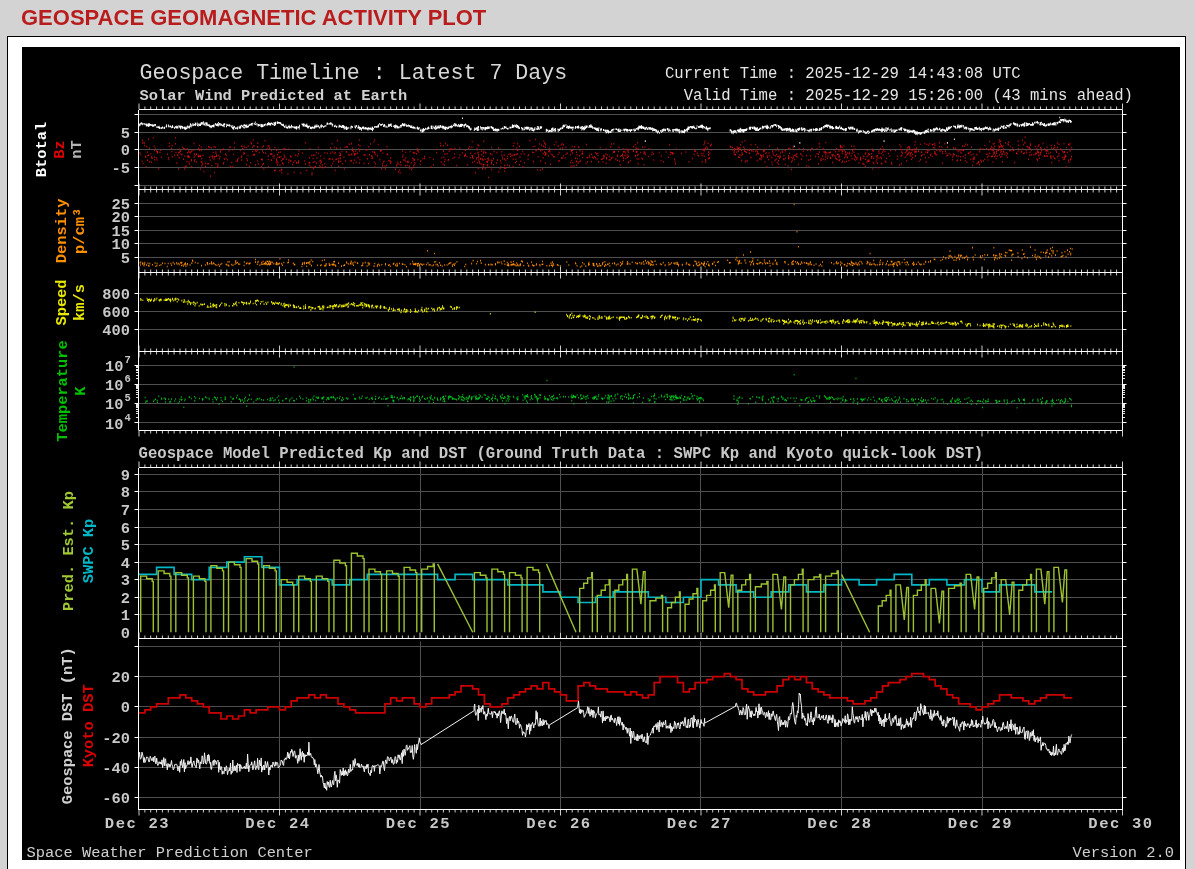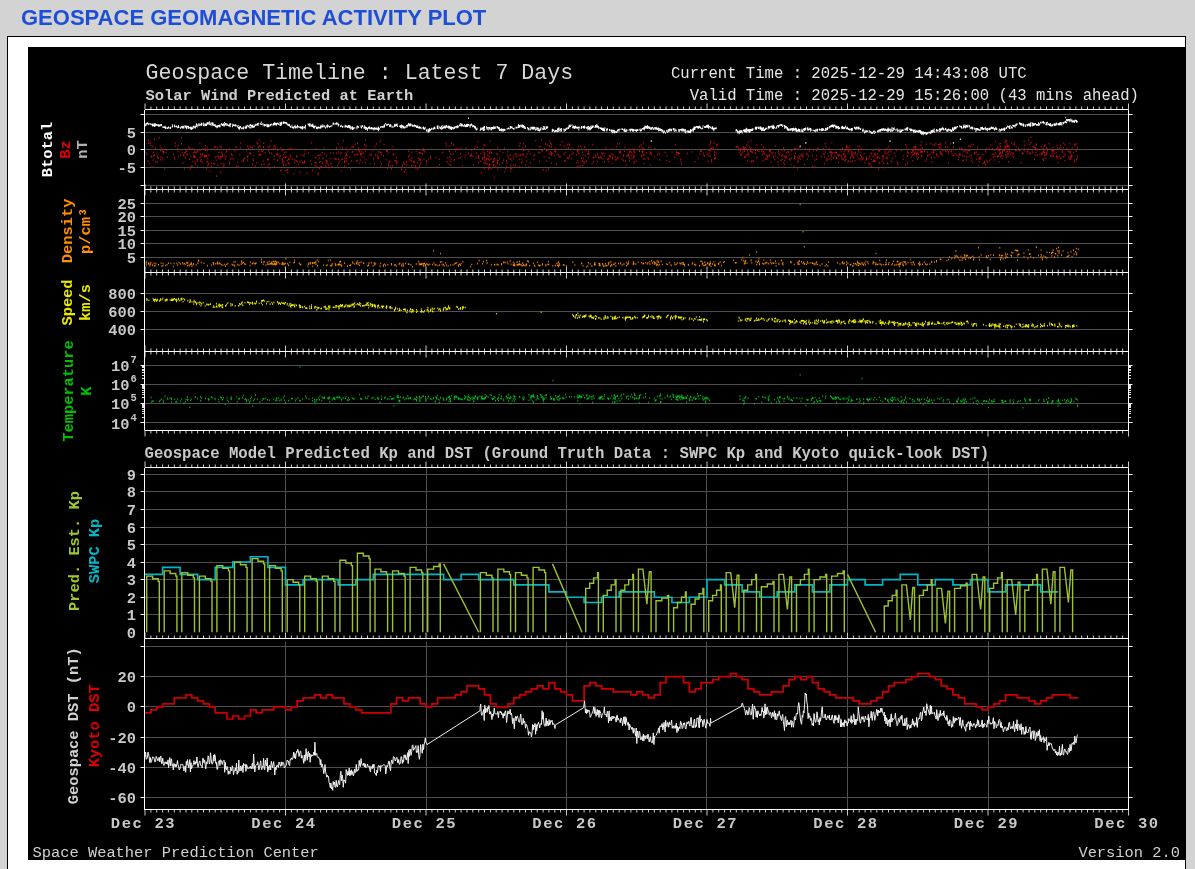--- a/index.html
+++ b/index.html
@@ -1,16 +1,16 @@
 <!DOCTYPE html>
 <html><head><meta charset="utf-8"><style>
 html,body{margin:0;padding:0;background:#d3d3d3;width:1195px;height:869px;overflow:hidden}
-#hdr{position:absolute;left:21px;top:5px;font-family:"Liberation Sans",sans-serif;font-weight:bold;font-size:22px;color:#1d4ed8;letter-spacing:0}
+#hdr{position:absolute;left:21px;top:5px;font-family:"Liberation Sans",sans-serif;font-weight:bold;font-size:22px;color:#b91c1c;letter-spacing:0}
 #box{position:absolute;left:7px;top:36px;width:1177px;height:840px;background:#fff;border:1px solid #000}
-#plot{position:absolute;left:20px;top:10px;width:1158px;height:813px;background:#000}
+#plot{position:absolute;left:14px;top:10px;width:1158px;height:813px;background:#000}
 svg text{font-family:"Liberation Mono",monospace}
 </style></head>
 <body>
 <div id="hdr">GEOSPACE GEOMAGNETIC ACTIVITY PLOT</div>
 <div id="box">
     <div id="plot">
 <svg width="1158" height="813" viewBox="0 0 1158 813">
 <path d="M117.0 67.5H1100.5 M117.0 85.5H1100.5 M117.0 102.5H1100.5 M117.0 120.5H1100.5 M117.0 138.5H1100.5 M117.0 156.5H1100.5 M117.0 169.5H1100.5 M117.0 183.5H1100.5 M117.0 196.5H1100.5 M117.0 210.5H1100.5 M117.0 246.5H1100.5 M117.0 264.5H1100.5 M117.0 282.5H1100.5 M117.0 318.5H1100.5 M117.0 337.5H1100.5 M117.0 356.5H1100.5 M117.0 375.5H1100.5 M117.0 567.5H1100.5 M117.0 550.5H1100.5 M117.0 532.5H1100.5 M117.0 515.5H1100.5 M117.0 497.5H1100.5 M117.0 480.5H1100.5 M117.0 462.5H1100.5 M117.0 444.5H1100.5 M117.0 427.5H1100.5 M117.0 599.5H1100.5 M117.0 629.5H1100.5 M117.0 659.5H1100.5 M117.0 690.5H1100.5 M117.0 720.5H1100.5 M117.0 750.5H1100.5 M257.5 421.0V585.0 M257.5 594.5V763.0 M398.5 421.0V585.0 M398.5 594.5V763.0 M538.5 421.0V585.0 M538.5 594.5V763.0 M678.5 421.0V585.0 M678.5 594.5V763.0 M819.5 421.0V585.0 M819.5 594.5V763.0 M960.5 421.0V585.0 M960.5 594.5V763.0" stroke="#4f4f4f" stroke-width="1" fill="none"></path>
 <path d="M117.0 62.5H1100.5 M117.0 142.5H1100.5 M117.0 225.5H1100.5 M117.0 304.5H1100.5 M117.0 383.5H1100.5 M117.0 420.5H1100.5 M117.0 591.5H1100.5 M117.0 762.5H1100.5 M116.5 63.0V383.5 M1100.5 63.0V383.5 M116.5 421.0V763.0 M1100.5 421.0V763.0" stroke="#ffffff" stroke-width="1" fill="none"></path>
 <path d="M117.0 62.5v-6.0 M122.9 62.5v-3.0 M128.7 62.5v-3.0 M134.6 62.5v-3.0 M140.4 62.5v-3.0 M146.3 62.5v-3.0 M152.1 62.5v-3.0 M158.0 62.5v-3.0 M163.8 62.5v-3.0 M169.7 62.5v-3.0 M175.5 62.5v-3.0 M181.4 62.5v-3.0 M187.2 62.5v-3.0 M193.1 62.5v-3.0 M199.0 62.5v-3.0 M204.8 62.5v-3.0 M210.7 62.5v-3.0 M216.5 62.5v-3.0 M222.4 62.5v-3.0 M228.2 62.5v-3.0 M234.1 62.5v-3.0 M239.9 62.5v-3.0 M245.8 62.5v-3.0 M251.6 62.5v-3.0 M257.5 62.5v-6.0 M263.4 62.5v-3.0 M269.2 62.5v-3.0 M275.1 62.5v-3.0 M280.9 62.5v-3.0 M286.8 62.5v-3.0 M292.6 62.5v-3.0 M298.5 62.5v-3.0 M304.3 62.5v-3.0 M310.2 62.5v-3.0 M316.0 62.5v-3.0 M321.9 62.5v-3.0 M327.8 62.5v-3.0 M333.6 62.5v-3.0 M339.5 62.5v-3.0 M345.3 62.5v-3.0 M351.2 62.5v-3.0 M357.0 62.5v-3.0 M362.9 62.5v-3.0 M368.7 62.5v-3.0 M374.6 62.5v-3.0 M380.4 62.5v-3.0 M386.3 62.5v-3.0 M392.1 62.5v-3.0 M398.0 62.5v-6.0 M403.9 62.5v-3.0 M409.7 62.5v-3.0 M415.6 62.5v-3.0 M421.4 62.5v-3.0 M427.3 62.5v-3.0 M433.1 62.5v-3.0 M439.0 62.5v-3.0 M444.8 62.5v-3.0 M450.7 62.5v-3.0 M456.5 62.5v-3.0 M462.4 62.5v-3.0 M468.2 62.5v-3.0 M474.1 62.5v-3.0 M480.0 62.5v-3.0 M485.8 62.5v-3.0 M491.7 62.5v-3.0 M497.5 62.5v-3.0 M503.4 62.5v-3.0 M509.2 62.5v-3.0 M515.1 62.5v-3.0 M520.9 62.5v-3.0 M526.8 62.5v-3.0 M532.6 62.5v-3.0 M538.5 62.5v-6.0 M544.4 62.5v-3.0 M550.2 62.5v-3.0 M556.1 62.5v-3.0 M561.9 62.5v-3.0 M567.8 62.5v-3.0 M573.6 62.5v-3.0 M579.5 62.5v-3.0 M585.3 62.5v-3.0 M591.2 62.5v-3.0 M597.0 62.5v-3.0 M602.9 62.5v-3.0 M608.8 62.5v-3.0 M614.6 62.5v-3.0 M620.5 62.5v-3.0 M626.3 62.5v-3.0 M632.2 62.5v-3.0 M638.0 62.5v-3.0 M643.9 62.5v-3.0 M649.7 62.5v-3.0 M655.6 62.5v-3.0 M661.4 62.5v-3.0 M667.3 62.5v-3.0 M673.1 62.5v-3.0 M679.0 62.5v-6.0 M684.9 62.5v-3.0 M690.7 62.5v-3.0 M696.6 62.5v-3.0 M702.4 62.5v-3.0 M708.3 62.5v-3.0 M714.1 62.5v-3.0 M720.0 62.5v-3.0 M725.8 62.5v-3.0 M731.7 62.5v-3.0 M737.5 62.5v-3.0 M743.4 62.5v-3.0 M749.2 62.5v-3.0 M755.1 62.5v-3.0 M761.0 62.5v-3.0 M766.8 62.5v-3.0 M772.7 62.5v-3.0 M778.5 62.5v-3.0 M784.4 62.5v-3.0 M790.2 62.5v-3.0 M796.1 62.5v-3.0 M801.9 62.5v-3.0 M807.8 62.5v-3.0 M813.6 62.5v-3.0 M819.5 62.5v-6.0 M825.4 62.5v-3.0 M831.2 62.5v-3.0 M837.1 62.5v-3.0 M842.9 62.5v-3.0 M848.8 62.5v-3.0 M854.6 62.5v-3.0 M860.5 62.5v-3.0 M866.3 62.5v-3.0 M872.2 62.5v-3.0 M878.0 62.5v-3.0 M883.9 62.5v-3.0 M889.8 62.5v-3.0 M895.6 62.5v-3.0 M901.5 62.5v-3.0 M907.3 62.5v-3.0 M913.2 62.5v-3.0 M919.0 62.5v-3.0 M924.9 62.5v-3.0 M930.7 62.5v-3.0 M936.6 62.5v-3.0 M942.4 62.5v-3.0 M948.3 62.5v-3.0 M954.1 62.5v-3.0 M960.0 62.5v-6.0 M965.9 62.5v-3.0 M971.7 62.5v-3.0 M977.6 62.5v-3.0 M983.4 62.5v-3.0 M989.3 62.5v-3.0 M995.1 62.5v-3.0 M1001.0 62.5v-3.0 M1006.8 62.5v-3.0 M1012.7 62.5v-3.0 M1018.5 62.5v-3.0 M1024.4 62.5v-3.0 M1030.2 62.5v-3.0 M1036.1 62.5v-3.0 M1042.0 62.5v-3.0 M1047.8 62.5v-3.0 M1053.7 62.5v-3.0 M1059.5 62.5v-3.0 M1065.4 62.5v-3.0 M1071.2 62.5v-3.0 M1077.1 62.5v-3.0 M1082.9 62.5v-3.0 M1088.8 62.5v-3.0 M1094.6 62.5v-3.0 M1100.5 62.5v-6.0 M117.0 142.5v-6.0 M117.0 142.5v6.0 M122.9 142.5v-3.0 M122.9 142.5v3.0 M128.7 142.5v-3.0 M128.7 142.5v3.0 M134.6 142.5v-3.0 M134.6 142.5v3.0 M140.4 142.5v-3.0 M140.4 142.5v3.0 M146.3 142.5v-3.0 M146.3 142.5v3.0 M152.1 142.5v-3.0 M152.1 142.5v3.0 M158.0 142.5v-3.0 M158.0 142.5v3.0 M163.8 142.5v-3.0 M163.8 142.5v3.0 M169.7 142.5v-3.0 M169.7 142.5v3.0 M175.5 142.5v-3.0 M175.5 142.5v3.0 M181.4 142.5v-3.0 M181.4 142.5v3.0 M187.2 142.5v-3.0 M187.2 142.5v3.0 M193.1 142.5v-3.0 M193.1 142.5v3.0 M199.0 142.5v-3.0 M199.0 142.5v3.0 M204.8 142.5v-3.0 M204.8 142.5v3.0 M210.7 142.5v-3.0 M210.7 142.5v3.0 M216.5 142.5v-3.0 M216.5 142.5v3.0 M222.4 142.5v-3.0 M222.4 142.5v3.0 M228.2 142.5v-3.0 M228.2 142.5v3.0 M234.1 142.5v-3.0 M234.1 142.5v3.0 M239.9 142.5v-3.0 M239.9 142.5v3.0 M245.8 142.5v-3.0 M245.8 142.5v3.0 M251.6 142.5v-3.0 M251.6 142.5v3.0 M257.5 142.5v-6.0 M257.5 142.5v6.0 M263.4 142.5v-3.0 M263.4 142.5v3.0 M269.2 142.5v-3.0 M269.2 142.5v3.0 M275.1 142.5v-3.0 M275.1 142.5v3.0 M280.9 142.5v-3.0 M280.9 142.5v3.0 M286.8 142.5v-3.0 M286.8 142.5v3.0 M292.6 142.5v-3.0 M292.6 142.5v3.0 M298.5 142.5v-3.0 M298.5 142.5v3.0 M304.3 142.5v-3.0 M304.3 142.5v3.0 M310.2 142.5v-3.0 M310.2 142.5v3.0 M316.0 142.5v-3.0 M316.0 142.5v3.0 M321.9 142.5v-3.0 M321.9 142.5v3.0 M327.8 142.5v-3.0 M327.8 142.5v3.0 M333.6 142.5v-3.0 M333.6 142.5v3.0 M339.5 142.5v-3.0 M339.5 142.5v3.0 M345.3 142.5v-3.0 M345.3 142.5v3.0 M351.2 142.5v-3.0 M351.2 142.5v3.0 M357.0 142.5v-3.0 M357.0 142.5v3.0 M362.9 142.5v-3.0 M362.9 142.5v3.0 M368.7 142.5v-3.0 M368.7 142.5v3.0 M374.6 142.5v-3.0 M374.6 142.5v3.0 M380.4 142.5v-3.0 M380.4 142.5v3.0 M386.3 142.5v-3.0 M386.3 142.5v3.0 M392.1 142.5v-3.0 M392.1 142.5v3.0 M398.0 142.5v-6.0 M398.0 142.5v6.0 M403.9 142.5v-3.0 M403.9 142.5v3.0 M409.7 142.5v-3.0 M409.7 142.5v3.0 M415.6 142.5v-3.0 M415.6 142.5v3.0 M421.4 142.5v-3.0 M421.4 142.5v3.0 M427.3 142.5v-3.0 M427.3 142.5v3.0 M433.1 142.5v-3.0 M433.1 142.5v3.0 M439.0 142.5v-3.0 M439.0 142.5v3.0 M444.8 142.5v-3.0 M444.8 142.5v3.0 M450.7 142.5v-3.0 M450.7 142.5v3.0 M456.5 142.5v-3.0 M456.5 142.5v3.0 M462.4 142.5v-3.0 M462.4 142.5v3.0 M468.2 142.5v-3.0 M468.2 142.5v3.0 M474.1 142.5v-3.0 M474.1 142.5v3.0 M480.0 142.5v-3.0 M480.0 142.5v3.0 M485.8 142.5v-3.0 M485.8 142.5v3.0 M491.7 142.5v-3.0 M491.7 142.5v3.0 M497.5 142.5v-3.0 M497.5 142.5v3.0 M503.4 142.5v-3.0 M503.4 142.5v3.0 M509.2 142.5v-3.0 M509.2 142.5v3.0 M515.1 142.5v-3.0 M515.1 142.5v3.0 M520.9 142.5v-3.0 M520.9 142.5v3.0 M526.8 142.5v-3.0 M526.8 142.5v3.0 M532.6 142.5v-3.0 M532.6 142.5v3.0 M538.5 142.5v-6.0 M538.5 142.5v6.0 M544.4 142.5v-3.0 M544.4 142.5v3.0 M550.2 142.5v-3.0 M550.2 142.5v3.0 M556.1 142.5v-3.0 M556.1 142.5v3.0 M561.9 142.5v-3.0 M561.9 142.5v3.0 M567.8 142.5v-3.0 M567.8 142.5v3.0 M573.6 142.5v-3.0 M573.6 142.5v3.0 M579.5 142.5v-3.0 M579.5 142.5v3.0 M585.3 142.5v-3.0 M585.3 142.5v3.0 M591.2 142.5v-3.0 M591.2 142.5v3.0 M597.0 142.5v-3.0 M597.0 142.5v3.0 M602.9 142.5v-3.0 M602.9 142.5v3.0 M608.8 142.5v-3.0 M608.8 142.5v3.0 M614.6 142.5v-3.0 M614.6 142.5v3.0 M620.5 142.5v-3.0 M620.5 142.5v3.0 M626.3 142.5v-3.0 M626.3 142.5v3.0 M632.2 142.5v-3.0 M632.2 142.5v3.0 M638.0 142.5v-3.0 M638.0 142.5v3.0 M643.9 142.5v-3.0 M643.9 142.5v3.0 M649.7 142.5v-3.0 M649.7 142.5v3.0 M655.6 142.5v-3.0 M655.6 142.5v3.0 M661.4 142.5v-3.0 M661.4 142.5v3.0 M667.3 142.5v-3.0 M667.3 142.5v3.0 M673.1 142.5v-3.0 M673.1 142.5v3.0 M679.0 142.5v-6.0 M679.0 142.5v6.0 M684.9 142.5v-3.0 M684.9 142.5v3.0 M690.7 142.5v-3.0 M690.7 142.5v3.0 M696.6 142.5v-3.0 M696.6 142.5v3.0 M702.4 142.5v-3.0 M702.4 142.5v3.0 M708.3 142.5v-3.0 M708.3 142.5v3.0 M714.1 142.5v-3.0 M714.1 142.5v3.0 M720.0 142.5v-3.0 M720.0 142.5v3.0 M725.8 142.5v-3.0 M725.8 142.5v3.0 M731.7 142.5v-3.0 M731.7 142.5v3.0 M737.5 142.5v-3.0 M737.5 142.5v3.0 M743.4 142.5v-3.0 M743.4 142.5v3.0 M749.2 142.5v-3.0 M749.2 142.5v3.0 M755.1 142.5v-3.0 M755.1 142.5v3.0 M761.0 142.5v-3.0 M761.0 142.5v3.0 M766.8 142.5v-3.0 M766.8 142.5v3.0 M772.7 142.5v-3.0 M772.7 142.5v3.0 M778.5 142.5v-3.0 M778.5 142.5v3.0 M784.4 142.5v-3.0 M784.4 142.5v3.0 M790.2 142.5v-3.0 M790.2 142.5v3.0 M796.1 142.5v-3.0 M796.1 142.5v3.0 M801.9 142.5v-3.0 M801.9 142.5v3.0 M807.8 142.5v-3.0 M807.8 142.5v3.0 M813.6 142.5v-3.0 M813.6 142.5v3.0 M819.5 142.5v-6.0 M819.5 142.5v6.0 M825.4 142.5v-3.0 M825.4 142.5v3.0 M831.2 142.5v-3.0 M831.2 142.5v3.0 M837.1 142.5v-3.0 M837.1 142.5v3.0 M842.9 142.5v-3.0 M842.9 142.5v3.0 M848.8 142.5v-3.0 M848.8 142.5v3.0 M854.6 142.5v-3.0 M854.6 142.5v3.0 M860.5 142.5v-3.0 M860.5 142.5v3.0 M866.3 142.5v-3.0 M866.3 142.5v3.0 M872.2 142.5v-3.0 M872.2 142.5v3.0 M878.0 142.5v-3.0 M878.0 142.5v3.0 M883.9 142.5v-3.0 M883.9 142.5v3.0 M889.8 142.5v-3.0 M889.8 142.5v3.0 M895.6 142.5v-3.0 M895.6 142.5v3.0 M901.5 142.5v-3.0 M901.5 142.5v3.0 M907.3 142.5v-3.0 M907.3 142.5v3.0 M913.2 142.5v-3.0 M913.2 142.5v3.0 M919.0 142.5v-3.0 M919.0 142.5v3.0 M924.9 142.5v-3.0 M924.9 142.5v3.0 M930.7 142.5v-3.0 M930.7 142.5v3.0 M936.6 142.5v-3.0 M936.6 142.5v3.0 M942.4 142.5v-3.0 M942.4 142.5v3.0 M948.3 142.5v-3.0 M948.3 142.5v3.0 M954.1 142.5v-3.0 M954.1 142.5v3.0 M960.0 142.5v-6.0 M960.0 142.5v6.0 M965.9 142.5v-3.0 M965.9 142.5v3.0 M971.7 142.5v-3.0 M971.7 142.5v3.0 M977.6 142.5v-3.0 M977.6 142.5v3.0 M983.4 142.5v-3.0 M983.4 142.5v3.0 M989.3 142.5v-3.0 M989.3 142.5v3.0 M995.1 142.5v-3.0 M995.1 142.5v3.0 M1001.0 142.5v-3.0 M1001.0 142.5v3.0 M1006.8 142.5v-3.0 M1006.8 142.5v3.0 M1012.7 142.5v-3.0 M1012.7 142.5v3.0 M1018.5 142.5v-3.0 M1018.5 142.5v3.0 M1024.4 142.5v-3.0 M1024.4 142.5v3.0 M1030.2 142.5v-3.0 M1030.2 142.5v3.0 M1036.1 142.5v-3.0 M1036.1 142.5v3.0 M1042.0 142.5v-3.0 M1042.0 142.5v3.0 M1047.8 142.5v-3.0 M1047.8 142.5v3.0 M1053.7 142.5v-3.0 M1053.7 142.5v3.0 M1059.5 142.5v-3.0 M1059.5 142.5v3.0 M1065.4 142.5v-3.0 M1065.4 142.5v3.0 M1071.2 142.5v-3.0 M1071.2 142.5v3.0 M1077.1 142.5v-3.0 M1077.1 142.5v3.0 M1082.9 142.5v-3.0 M1082.9 142.5v3.0 M1088.8 142.5v-3.0 M1088.8 142.5v3.0 M1094.6 142.5v-3.0 M1094.6 142.5v3.0 M1100.5 142.5v-6.0 M1100.5 142.5v6.0 M117.0 225.5v-6.0 M117.0 225.5v6.0 M122.9 225.5v-3.0 M122.9 225.5v3.0 M128.7 225.5v-3.0 M128.7 225.5v3.0 M134.6 225.5v-3.0 M134.6 225.5v3.0 M140.4 225.5v-3.0 M140.4 225.5v3.0 M146.3 225.5v-3.0 M146.3 225.5v3.0 M152.1 225.5v-3.0 M152.1 225.5v3.0 M158.0 225.5v-3.0 M158.0 225.5v3.0 M163.8 225.5v-3.0 M163.8 225.5v3.0 M169.7 225.5v-3.0 M169.7 225.5v3.0 M175.5 225.5v-3.0 M175.5 225.5v3.0 M181.4 225.5v-3.0 M181.4 225.5v3.0 M187.2 225.5v-3.0 M187.2 225.5v3.0 M193.1 225.5v-3.0 M193.1 225.5v3.0 M199.0 225.5v-3.0 M199.0 225.5v3.0 M204.8 225.5v-3.0 M204.8 225.5v3.0 M210.7 225.5v-3.0 M210.7 225.5v3.0 M216.5 225.5v-3.0 M216.5 225.5v3.0 M222.4 225.5v-3.0 M222.4 225.5v3.0 M228.2 225.5v-3.0 M228.2 225.5v3.0 M234.1 225.5v-3.0 M234.1 225.5v3.0 M239.9 225.5v-3.0 M239.9 225.5v3.0 M245.8 225.5v-3.0 M245.8 225.5v3.0 M251.6 225.5v-3.0 M251.6 225.5v3.0 M257.5 225.5v-6.0 M257.5 225.5v6.0 M263.4 225.5v-3.0 M263.4 225.5v3.0 M269.2 225.5v-3.0 M269.2 225.5v3.0 M275.1 225.5v-3.0 M275.1 225.5v3.0 M280.9 225.5v-3.0 M280.9 225.5v3.0 M286.8 225.5v-3.0 M286.8 225.5v3.0 M292.6 225.5v-3.0 M292.6 225.5v3.0 M298.5 225.5v-3.0 M298.5 225.5v3.0 M304.3 225.5v-3.0 M304.3 225.5v3.0 M310.2 225.5v-3.0 M310.2 225.5v3.0 M316.0 225.5v-3.0 M316.0 225.5v3.0 M321.9 225.5v-3.0 M321.9 225.5v3.0 M327.8 225.5v-3.0 M327.8 225.5v3.0 M333.6 225.5v-3.0 M333.6 225.5v3.0 M339.5 225.5v-3.0 M339.5 225.5v3.0 M345.3 225.5v-3.0 M345.3 225.5v3.0 M351.2 225.5v-3.0 M351.2 225.5v3.0 M357.0 225.5v-3.0 M357.0 225.5v3.0 M362.9 225.5v-3.0 M362.9 225.5v3.0 M368.7 225.5v-3.0 M368.7 225.5v3.0 M374.6 225.5v-3.0 M374.6 225.5v3.0 M380.4 225.5v-3.0 M380.4 225.5v3.0 M386.3 225.5v-3.0 M386.3 225.5v3.0 M392.1 225.5v-3.0 M392.1 225.5v3.0 M398.0 225.5v-6.0 M398.0 225.5v6.0 M403.9 225.5v-3.0 M403.9 225.5v3.0 M409.7 225.5v-3.0 M409.7 225.5v3.0 M415.6 225.5v-3.0 M415.6 225.5v3.0 M421.4 225.5v-3.0 M421.4 225.5v3.0 M427.3 225.5v-3.0 M427.3 225.5v3.0 M433.1 225.5v-3.0 M433.1 225.5v3.0 M439.0 225.5v-3.0 M439.0 225.5v3.0 M444.8 225.5v-3.0 M444.8 225.5v3.0 M450.7 225.5v-3.0 M450.7 225.5v3.0 M456.5 225.5v-3.0 M456.5 225.5v3.0 M462.4 225.5v-3.0 M462.4 225.5v3.0 M468.2 225.5v-3.0 M468.2 225.5v3.0 M474.1 225.5v-3.0 M474.1 225.5v3.0 M480.0 225.5v-3.0 M480.0 225.5v3.0 M485.8 225.5v-3.0 M485.8 225.5v3.0 M491.7 225.5v-3.0 M491.7 225.5v3.0 M497.5 225.5v-3.0 M497.5 225.5v3.0 M503.4 225.5v-3.0 M503.4 225.5v3.0 M509.2 225.5v-3.0 M509.2 225.5v3.0 M515.1 225.5v-3.0 M515.1 225.5v3.0 M520.9 225.5v-3.0 M520.9 225.5v3.0 M526.8 225.5v-3.0 M526.8 225.5v3.0 M532.6 225.5v-3.0 M532.6 225.5v3.0 M538.5 225.5v-6.0 M538.5 225.5v6.0 M544.4 225.5v-3.0 M544.4 225.5v3.0 M550.2 225.5v-3.0 M550.2 225.5v3.0 M556.1 225.5v-3.0 M556.1 225.5v3.0 M561.9 225.5v-3.0 M561.9 225.5v3.0 M567.8 225.5v-3.0 M567.8 225.5v3.0 M573.6 225.5v-3.0 M573.6 225.5v3.0 M579.5 225.5v-3.0 M579.5 225.5v3.0 M585.3 225.5v-3.0 M585.3 225.5v3.0 M591.2 225.5v-3.0 M591.2 225.5v3.0 M597.0 225.5v-3.0 M597.0 225.5v3.0 M602.9 225.5v-3.0 M602.9 225.5v3.0 M608.8 225.5v-3.0 M608.8 225.5v3.0 M614.6 225.5v-3.0 M614.6 225.5v3.0 M620.5 225.5v-3.0 M620.5 225.5v3.0 M626.3 225.5v-3.0 M626.3 225.5v3.0 M632.2 225.5v-3.0 M632.2 225.5v3.0 M638.0 225.5v-3.0 M638.0 225.5v3.0 M643.9 225.5v-3.0 M643.9 225.5v3.0 M649.7 225.5v-3.0 M649.7 225.5v3.0 M655.6 225.5v-3.0 M655.6 225.5v3.0 M661.4 225.5v-3.0 M661.4 225.5v3.0 M667.3 225.5v-3.0 M667.3 225.5v3.0 M673.1 225.5v-3.0 M673.1 225.5v3.0 M679.0 225.5v-6.0 M679.0 225.5v6.0 M684.9 225.5v-3.0 M684.9 225.5v3.0 M690.7 225.5v-3.0 M690.7 225.5v3.0 M696.6 225.5v-3.0 M696.6 225.5v3.0 M702.4 225.5v-3.0 M702.4 225.5v3.0 M708.3 225.5v-3.0 M708.3 225.5v3.0 M714.1 225.5v-3.0 M714.1 225.5v3.0 M720.0 225.5v-3.0 M720.0 225.5v3.0 M725.8 225.5v-3.0 M725.8 225.5v3.0 M731.7 225.5v-3.0 M731.7 225.5v3.0 M737.5 225.5v-3.0 M737.5 225.5v3.0 M743.4 225.5v-3.0 M743.4 225.5v3.0 M749.2 225.5v-3.0 M749.2 225.5v3.0 M755.1 225.5v-3.0 M755.1 225.5v3.0 M761.0 225.5v-3.0 M761.0 225.5v3.0 M766.8 225.5v-3.0 M766.8 225.5v3.0 M772.7 225.5v-3.0 M772.7 225.5v3.0 M778.5 225.5v-3.0 M778.5 225.5v3.0 M784.4 225.5v-3.0 M784.4 225.5v3.0 M790.2 225.5v-3.0 M790.2 225.5v3.0 M796.1 225.5v-3.0 M796.1 225.5v3.0 M801.9 225.5v-3.0 M801.9 225.5v3.0 M807.8 225.5v-3.0 M807.8 225.5v3.0 M813.6 225.5v-3.0 M813.6 225.5v3.0 M819.5 225.5v-6.0 M819.5 225.5v6.0 M825.4 225.5v-3.0 M825.4 225.5v3.0 M831.2 225.5v-3.0 M831.2 225.5v3.0 M837.1 225.5v-3.0 M837.1 225.5v3.0 M842.9 225.5v-3.0 M842.9 225.5v3.0 M848.8 225.5v-3.0 M848.8 225.5v3.0 M854.6 225.5v-3.0 M854.6 225.5v3.0 M860.5 225.5v-3.0 M860.5 225.5v3.0 M866.3 225.5v-3.0 M866.3 225.5v3.0 M872.2 225.5v-3.0 M872.2 225.5v3.0 M878.0 225.5v-3.0 M878.0 225.5v3.0 M883.9 225.5v-3.0 M883.9 225.5v3.0 M889.8 225.5v-3.0 M889.8 225.5v3.0 M895.6 225.5v-3.0 M895.6 225.5v3.0 M901.5 225.5v-3.0 M901.5 225.5v3.0 M907.3 225.5v-3.0 M907.3 225.5v3.0 M913.2 225.5v-3.0 M913.2 225.5v3.0 M919.0 225.5v-3.0 M919.0 225.5v3.0 M924.9 225.5v-3.0 M924.9 225.5v3.0 M930.7 225.5v-3.0 M930.7 225.5v3.0 M936.6 225.5v-3.0 M936.6 225.5v3.0 M942.4 225.5v-3.0 M942.4 225.5v3.0 M948.3 225.5v-3.0 M948.3 225.5v3.0 M954.1 225.5v-3.0 M954.1 225.5v3.0 M960.0 225.5v-6.0 M960.0 225.5v6.0 M965.9 225.5v-3.0 M965.9 225.5v3.0 M971.7 225.5v-3.0 M971.7 225.5v3.0 M977.6 225.5v-3.0 M977.6 225.5v3.0 M983.4 225.5v-3.0 M983.4 225.5v3.0 M989.3 225.5v-3.0 M989.3 225.5v3.0 M995.1 225.5v-3.0 M995.1 225.5v3.0 M1001.0 225.5v-3.0 M1001.0 225.5v3.0 M1006.8 225.5v-3.0 M1006.8 225.5v3.0 M1012.7 225.5v-3.0 M1012.7 225.5v3.0 M1018.5 225.5v-3.0 M1018.5 225.5v3.0 M1024.4 225.5v-3.0 M1024.4 225.5v3.0 M1030.2 225.5v-3.0 M1030.2 225.5v3.0 M1036.1 225.5v-3.0 M1036.1 225.5v3.0 M1042.0 225.5v-3.0 M1042.0 225.5v3.0 M1047.8 225.5v-3.0 M1047.8 225.5v3.0 M1053.7 225.5v-3.0 M1053.7 225.5v3.0 M1059.5 225.5v-3.0 M1059.5 225.5v3.0 M1065.4 225.5v-3.0 M1065.4 225.5v3.0 M1071.2 225.5v-3.0 M1071.2 225.5v3.0 M1077.1 225.5v-3.0 M1077.1 225.5v3.0 M1082.9 225.5v-3.0 M1082.9 225.5v3.0 M1088.8 225.5v-3.0 M1088.8 225.5v3.0 M1094.6 225.5v-3.0 M1094.6 225.5v3.0 M1100.5 225.5v-6.0 M1100.5 225.5v6.0 M117.0 304.5v-6.0 M117.0 304.5v6.0 M122.9 304.5v-3.0 M122.9 304.5v3.0 M128.7 304.5v-3.0 M128.7 304.5v3.0 M134.6 304.5v-3.0 M134.6 304.5v3.0 M140.4 304.5v-3.0 M140.4 304.5v3.0 M146.3 304.5v-3.0 M146.3 304.5v3.0 M152.1 304.5v-3.0 M152.1 304.5v3.0 M158.0 304.5v-3.0 M158.0 304.5v3.0 M163.8 304.5v-3.0 M163.8 304.5v3.0 M169.7 304.5v-3.0 M169.7 304.5v3.0 M175.5 304.5v-3.0 M175.5 304.5v3.0 M181.4 304.5v-3.0 M181.4 304.5v3.0 M187.2 304.5v-3.0 M187.2 304.5v3.0 M193.1 304.5v-3.0 M193.1 304.5v3.0 M199.0 304.5v-3.0 M199.0 304.5v3.0 M204.8 304.5v-3.0 M204.8 304.5v3.0 M210.7 304.5v-3.0 M210.7 304.5v3.0 M216.5 304.5v-3.0 M216.5 304.5v3.0 M222.4 304.5v-3.0 M222.4 304.5v3.0 M228.2 304.5v-3.0 M228.2 304.5v3.0 M234.1 304.5v-3.0 M234.1 304.5v3.0 M239.9 304.5v-3.0 M239.9 304.5v3.0 M245.8 304.5v-3.0 M245.8 304.5v3.0 M251.6 304.5v-3.0 M251.6 304.5v3.0 M257.5 304.5v-6.0 M257.5 304.5v6.0 M263.4 304.5v-3.0 M263.4 304.5v3.0 M269.2 304.5v-3.0 M269.2 304.5v3.0 M275.1 304.5v-3.0 M275.1 304.5v3.0 M280.9 304.5v-3.0 M280.9 304.5v3.0 M286.8 304.5v-3.0 M286.8 304.5v3.0 M292.6 304.5v-3.0 M292.6 304.5v3.0 M298.5 304.5v-3.0 M298.5 304.5v3.0 M304.3 304.5v-3.0 M304.3 304.5v3.0 M310.2 304.5v-3.0 M310.2 304.5v3.0 M316.0 304.5v-3.0 M316.0 304.5v3.0 M321.9 304.5v-3.0 M321.9 304.5v3.0 M327.8 304.5v-3.0 M327.8 304.5v3.0 M333.6 304.5v-3.0 M333.6 304.5v3.0 M339.5 304.5v-3.0 M339.5 304.5v3.0 M345.3 304.5v-3.0 M345.3 304.5v3.0 M351.2 304.5v-3.0 M351.2 304.5v3.0 M357.0 304.5v-3.0 M357.0 304.5v3.0 M362.9 304.5v-3.0 M362.9 304.5v3.0 M368.7 304.5v-3.0 M368.7 304.5v3.0 M374.6 304.5v-3.0 M374.6 304.5v3.0 M380.4 304.5v-3.0 M380.4 304.5v3.0 M386.3 304.5v-3.0 M386.3 304.5v3.0 M392.1 304.5v-3.0 M392.1 304.5v3.0 M398.0 304.5v-6.0 M398.0 304.5v6.0 M403.9 304.5v-3.0 M403.9 304.5v3.0 M409.7 304.5v-3.0 M409.7 304.5v3.0 M415.6 304.5v-3.0 M415.6 304.5v3.0 M421.4 304.5v-3.0 M421.4 304.5v3.0 M427.3 304.5v-3.0 M427.3 304.5v3.0 M433.1 304.5v-3.0 M433.1 304.5v3.0 M439.0 304.5v-3.0 M439.0 304.5v3.0 M444.8 304.5v-3.0 M444.8 304.5v3.0 M450.7 304.5v-3.0 M450.7 304.5v3.0 M456.5 304.5v-3.0 M456.5 304.5v3.0 M462.4 304.5v-3.0 M462.4 304.5v3.0 M468.2 304.5v-3.0 M468.2 304.5v3.0 M474.1 304.5v-3.0 M474.1 304.5v3.0 M480.0 304.5v-3.0 M480.0 304.5v3.0 M485.8 304.5v-3.0 M485.8 304.5v3.0 M491.7 304.5v-3.0 M491.7 304.5v3.0 M497.5 304.5v-3.0 M497.5 304.5v3.0 M503.4 304.5v-3.0 M503.4 304.5v3.0 M509.2 304.5v-3.0 M509.2 304.5v3.0 M515.1 304.5v-3.0 M515.1 304.5v3.0 M520.9 304.5v-3.0 M520.9 304.5v3.0 M526.8 304.5v-3.0 M526.8 304.5v3.0 M532.6 304.5v-3.0 M532.6 304.5v3.0 M538.5 304.5v-6.0 M538.5 304.5v6.0 M544.4 304.5v-3.0 M544.4 304.5v3.0 M550.2 304.5v-3.0 M550.2 304.5v3.0 M556.1 304.5v-3.0 M556.1 304.5v3.0 M561.9 304.5v-3.0 M561.9 304.5v3.0 M567.8 304.5v-3.0 M567.8 304.5v3.0 M573.6 304.5v-3.0 M573.6 304.5v3.0 M579.5 304.5v-3.0 M579.5 304.5v3.0 M585.3 304.5v-3.0 M585.3 304.5v3.0 M591.2 304.5v-3.0 M591.2 304.5v3.0 M597.0 304.5v-3.0 M597.0 304.5v3.0 M602.9 304.5v-3.0 M602.9 304.5v3.0 M608.8 304.5v-3.0 M608.8 304.5v3.0 M614.6 304.5v-3.0 M614.6 304.5v3.0 M620.5 304.5v-3.0 M620.5 304.5v3.0 M626.3 304.5v-3.0 M626.3 304.5v3.0 M632.2 304.5v-3.0 M632.2 304.5v3.0 M638.0 304.5v-3.0 M638.0 304.5v3.0 M643.9 304.5v-3.0 M643.9 304.5v3.0 M649.7 304.5v-3.0 M649.7 304.5v3.0 M655.6 304.5v-3.0 M655.6 304.5v3.0 M661.4 304.5v-3.0 M661.4 304.5v3.0 M667.3 304.5v-3.0 M667.3 304.5v3.0 M673.1 304.5v-3.0 M673.1 304.5v3.0 M679.0 304.5v-6.0 M679.0 304.5v6.0 M684.9 304.5v-3.0 M684.9 304.5v3.0 M690.7 304.5v-3.0 M690.7 304.5v3.0 M696.6 304.5v-3.0 M696.6 304.5v3.0 M702.4 304.5v-3.0 M702.4 304.5v3.0 M708.3 304.5v-3.0 M708.3 304.5v3.0 M714.1 304.5v-3.0 M714.1 304.5v3.0 M720.0 304.5v-3.0 M720.0 304.5v3.0 M725.8 304.5v-3.0 M725.8 304.5v3.0 M731.7 304.5v-3.0 M731.7 304.5v3.0 M737.5 304.5v-3.0 M737.5 304.5v3.0 M743.4 304.5v-3.0 M743.4 304.5v3.0 M749.2 304.5v-3.0 M749.2 304.5v3.0 M755.1 304.5v-3.0 M755.1 304.5v3.0 M761.0 304.5v-3.0 M761.0 304.5v3.0 M766.8 304.5v-3.0 M766.8 304.5v3.0 M772.7 304.5v-3.0 M772.7 304.5v3.0 M778.5 304.5v-3.0 M778.5 304.5v3.0 M784.4 304.5v-3.0 M784.4 304.5v3.0 M790.2 304.5v-3.0 M790.2 304.5v3.0 M796.1 304.5v-3.0 M796.1 304.5v3.0 M801.9 304.5v-3.0 M801.9 304.5v3.0 M807.8 304.5v-3.0 M807.8 304.5v3.0 M813.6 304.5v-3.0 M813.6 304.5v3.0 M819.5 304.5v-6.0 M819.5 304.5v6.0 M825.4 304.5v-3.0 M825.4 304.5v3.0 M831.2 304.5v-3.0 M831.2 304.5v3.0 M837.1 304.5v-3.0 M837.1 304.5v3.0 M842.9 304.5v-3.0 M842.9 304.5v3.0 M848.8 304.5v-3.0 M848.8 304.5v3.0 M854.6 304.5v-3.0 M854.6 304.5v3.0 M860.5 304.5v-3.0 M860.5 304.5v3.0 M866.3 304.5v-3.0 M866.3 304.5v3.0 M872.2 304.5v-3.0 M872.2 304.5v3.0 M878.0 304.5v-3.0 M878.0 304.5v3.0 M883.9 304.5v-3.0 M883.9 304.5v3.0 M889.8 304.5v-3.0 M889.8 304.5v3.0 M895.6 304.5v-3.0 M895.6 304.5v3.0 M901.5 304.5v-3.0 M901.5 304.5v3.0 M907.3 304.5v-3.0 M907.3 304.5v3.0 M913.2 304.5v-3.0 M913.2 304.5v3.0 M919.0 304.5v-3.0 M919.0 304.5v3.0 M924.9 304.5v-3.0 M924.9 304.5v3.0 M930.7 304.5v-3.0 M930.7 304.5v3.0 M936.6 304.5v-3.0 M936.6 304.5v3.0 M942.4 304.5v-3.0 M942.4 304.5v3.0 M948.3 304.5v-3.0 M948.3 304.5v3.0 M954.1 304.5v-3.0 M954.1 304.5v3.0 M960.0 304.5v-6.0 M960.0 304.5v6.0 M965.9 304.5v-3.0 M965.9 304.5v3.0 M971.7 304.5v-3.0 M971.7 304.5v3.0 M977.6 304.5v-3.0 M977.6 304.5v3.0 M983.4 304.5v-3.0 M983.4 304.5v3.0 M989.3 304.5v-3.0 M989.3 304.5v3.0 M995.1 304.5v-3.0 M995.1 304.5v3.0 M1001.0 304.5v-3.0 M1001.0 304.5v3.0 M1006.8 304.5v-3.0 M1006.8 304.5v3.0 M1012.7 304.5v-3.0 M1012.7 304.5v3.0 M1018.5 304.5v-3.0 M1018.5 304.5v3.0 M1024.4 304.5v-3.0 M1024.4 304.5v3.0 M1030.2 304.5v-3.0 M1030.2 304.5v3.0 M1036.1 304.5v-3.0 M1036.1 304.5v3.0 M1042.0 304.5v-3.0 M1042.0 304.5v3.0 M1047.8 304.5v-3.0 M1047.8 304.5v3.0 M1053.7 304.5v-3.0 M1053.7 304.5v3.0 M1059.5 304.5v-3.0 M1059.5 304.5v3.0 M1065.4 304.5v-3.0 M1065.4 304.5v3.0 M1071.2 304.5v-3.0 M1071.2 304.5v3.0 M1077.1 304.5v-3.0 M1077.1 304.5v3.0 M1082.9 304.5v-3.0 M1082.9 304.5v3.0 M1088.8 304.5v-3.0 M1088.8 304.5v3.0 M1094.6 304.5v-3.0 M1094.6 304.5v3.0 M1100.5 304.5v-6.0 M1100.5 304.5v6.0 M117.0 383.5v6.0 M122.9 383.5v3.0 M128.7 383.5v3.0 M134.6 383.5v3.0 M140.4 383.5v3.0 M146.3 383.5v3.0 M152.1 383.5v3.0 M158.0 383.5v3.0 M163.8 383.5v3.0 M169.7 383.5v3.0 M175.5 383.5v3.0 M181.4 383.5v3.0 M187.2 383.5v3.0 M193.1 383.5v3.0 M199.0 383.5v3.0 M204.8 383.5v3.0 M210.7 383.5v3.0 M216.5 383.5v3.0 M222.4 383.5v3.0 M228.2 383.5v3.0 M234.1 383.5v3.0 M239.9 383.5v3.0 M245.8 383.5v3.0 M251.6 383.5v3.0 M257.5 383.5v6.0 M263.4 383.5v3.0 M269.2 383.5v3.0 M275.1 383.5v3.0 M280.9 383.5v3.0 M286.8 383.5v3.0 M292.6 383.5v3.0 M298.5 383.5v3.0 M304.3 383.5v3.0 M310.2 383.5v3.0 M316.0 383.5v3.0 M321.9 383.5v3.0 M327.8 383.5v3.0 M333.6 383.5v3.0 M339.5 383.5v3.0 M345.3 383.5v3.0 M351.2 383.5v3.0 M357.0 383.5v3.0 M362.9 383.5v3.0 M368.7 383.5v3.0 M374.6 383.5v3.0 M380.4 383.5v3.0 M386.3 383.5v3.0 M392.1 383.5v3.0 M398.0 383.5v6.0 M403.9 383.5v3.0 M409.7 383.5v3.0 M415.6 383.5v3.0 M421.4 383.5v3.0 M427.3 383.5v3.0 M433.1 383.5v3.0 M439.0 383.5v3.0 M444.8 383.5v3.0 M450.7 383.5v3.0 M456.5 383.5v3.0 M462.4 383.5v3.0 M468.2 383.5v3.0 M474.1 383.5v3.0 M480.0 383.5v3.0 M485.8 383.5v3.0 M491.7 383.5v3.0 M497.5 383.5v3.0 M503.4 383.5v3.0 M509.2 383.5v3.0 M515.1 383.5v3.0 M520.9 383.5v3.0 M526.8 383.5v3.0 M532.6 383.5v3.0 M538.5 383.5v6.0 M544.4 383.5v3.0 M550.2 383.5v3.0 M556.1 383.5v3.0 M561.9 383.5v3.0 M567.8 383.5v3.0 M573.6 383.5v3.0 M579.5 383.5v3.0 M585.3 383.5v3.0 M591.2 383.5v3.0 M597.0 383.5v3.0 M602.9 383.5v3.0 M608.8 383.5v3.0 M614.6 383.5v3.0 M620.5 383.5v3.0 M626.3 383.5v3.0 M632.2 383.5v3.0 M638.0 383.5v3.0 M643.9 383.5v3.0 M649.7 383.5v3.0 M655.6 383.5v3.0 M661.4 383.5v3.0 M667.3 383.5v3.0 M673.1 383.5v3.0 M679.0 383.5v6.0 M684.9 383.5v3.0 M690.7 383.5v3.0 M696.6 383.5v3.0 M702.4 383.5v3.0 M708.3 383.5v3.0 M714.1 383.5v3.0 M720.0 383.5v3.0 M725.8 383.5v3.0 M731.7 383.5v3.0 M737.5 383.5v3.0 M743.4 383.5v3.0 M749.2 383.5v3.0 M755.1 383.5v3.0 M761.0 383.5v3.0 M766.8 383.5v3.0 M772.7 383.5v3.0 M778.5 383.5v3.0 M784.4 383.5v3.0 M790.2 383.5v3.0 M796.1 383.5v3.0 M801.9 383.5v3.0 M807.8 383.5v3.0 M813.6 383.5v3.0 M819.5 383.5v6.0 M825.4 383.5v3.0 M831.2 383.5v3.0 M837.1 383.5v3.0 M842.9 383.5v3.0 M848.8 383.5v3.0 M854.6 383.5v3.0 M860.5 383.5v3.0 M866.3 383.5v3.0 M872.2 383.5v3.0 M878.0 383.5v3.0 M883.9 383.5v3.0 M889.8 383.5v3.0 M895.6 383.5v3.0 M901.5 383.5v3.0 M907.3 383.5v3.0 M913.2 383.5v3.0 M919.0 383.5v3.0 M924.9 383.5v3.0 M930.7 383.5v3.0 M936.6 383.5v3.0 M942.4 383.5v3.0 M948.3 383.5v3.0 M954.1 383.5v3.0 M960.0 383.5v6.0 M965.9 383.5v3.0 M971.7 383.5v3.0 M977.6 383.5v3.0 M983.4 383.5v3.0 M989.3 383.5v3.0 M995.1 383.5v3.0 M1001.0 383.5v3.0 M1006.8 383.5v3.0 M1012.7 383.5v3.0 M1018.5 383.5v3.0 M1024.4 383.5v3.0 M1030.2 383.5v3.0 M1036.1 383.5v3.0 M1042.0 383.5v3.0 M1047.8 383.5v3.0 M1053.7 383.5v3.0 M1059.5 383.5v3.0 M1065.4 383.5v3.0 M1071.2 383.5v3.0 M1077.1 383.5v3.0 M1082.9 383.5v3.0 M1088.8 383.5v3.0 M1094.6 383.5v3.0 M1100.5 383.5v6.0 M117.0 420.5v-6.0 M122.9 420.5v-3.0 M128.7 420.5v-3.0 M134.6 420.5v-3.0 M140.4 420.5v-3.0 M146.3 420.5v-3.0 M152.1 420.5v-3.0 M158.0 420.5v-3.0 M163.8 420.5v-3.0 M169.7 420.5v-3.0 M175.5 420.5v-3.0 M181.4 420.5v-3.0 M187.2 420.5v-3.0 M193.1 420.5v-3.0 M199.0 420.5v-3.0 M204.8 420.5v-3.0 M210.7 420.5v-3.0 M216.5 420.5v-3.0 M222.4 420.5v-3.0 M228.2 420.5v-3.0 M234.1 420.5v-3.0 M239.9 420.5v-3.0 M245.8 420.5v-3.0 M251.6 420.5v-3.0 M257.5 420.5v-6.0 M263.4 420.5v-3.0 M269.2 420.5v-3.0 M275.1 420.5v-3.0 M280.9 420.5v-3.0 M286.8 420.5v-3.0 M292.6 420.5v-3.0 M298.5 420.5v-3.0 M304.3 420.5v-3.0 M310.2 420.5v-3.0 M316.0 420.5v-3.0 M321.9 420.5v-3.0 M327.8 420.5v-3.0 M333.6 420.5v-3.0 M339.5 420.5v-3.0 M345.3 420.5v-3.0 M351.2 420.5v-3.0 M357.0 420.5v-3.0 M362.9 420.5v-3.0 M368.7 420.5v-3.0 M374.6 420.5v-3.0 M380.4 420.5v-3.0 M386.3 420.5v-3.0 M392.1 420.5v-3.0 M398.0 420.5v-6.0 M403.9 420.5v-3.0 M409.7 420.5v-3.0 M415.6 420.5v-3.0 M421.4 420.5v-3.0 M427.3 420.5v-3.0 M433.1 420.5v-3.0 M439.0 420.5v-3.0 M444.8 420.5v-3.0 M450.7 420.5v-3.0 M456.5 420.5v-3.0 M462.4 420.5v-3.0 M468.2 420.5v-3.0 M474.1 420.5v-3.0 M480.0 420.5v-3.0 M485.8 420.5v-3.0 M491.7 420.5v-3.0 M497.5 420.5v-3.0 M503.4 420.5v-3.0 M509.2 420.5v-3.0 M515.1 420.5v-3.0 M520.9 420.5v-3.0 M526.8 420.5v-3.0 M532.6 420.5v-3.0 M538.5 420.5v-6.0 M544.4 420.5v-3.0 M550.2 420.5v-3.0 M556.1 420.5v-3.0 M561.9 420.5v-3.0 M567.8 420.5v-3.0 M573.6 420.5v-3.0 M579.5 420.5v-3.0 M585.3 420.5v-3.0 M591.2 420.5v-3.0 M597.0 420.5v-3.0 M602.9 420.5v-3.0 M608.8 420.5v-3.0 M614.6 420.5v-3.0 M620.5 420.5v-3.0 M626.3 420.5v-3.0 M632.2 420.5v-3.0 M638.0 420.5v-3.0 M643.9 420.5v-3.0 M649.7 420.5v-3.0 M655.6 420.5v-3.0 M661.4 420.5v-3.0 M667.3 420.5v-3.0 M673.1 420.5v-3.0 M679.0 420.5v-6.0 M684.9 420.5v-3.0 M690.7 420.5v-3.0 M696.6 420.5v-3.0 M702.4 420.5v-3.0 M708.3 420.5v-3.0 M714.1 420.5v-3.0 M720.0 420.5v-3.0 M725.8 420.5v-3.0 M731.7 420.5v-3.0 M737.5 420.5v-3.0 M743.4 420.5v-3.0 M749.2 420.5v-3.0 M755.1 420.5v-3.0 M761.0 420.5v-3.0 M766.8 420.5v-3.0 M772.7 420.5v-3.0 M778.5 420.5v-3.0 M784.4 420.5v-3.0 M790.2 420.5v-3.0 M796.1 420.5v-3.0 M801.9 420.5v-3.0 M807.8 420.5v-3.0 M813.6 420.5v-3.0 M819.5 420.5v-6.0 M825.4 420.5v-3.0 M831.2 420.5v-3.0 M837.1 420.5v-3.0 M842.9 420.5v-3.0 M848.8 420.5v-3.0 M854.6 420.5v-3.0 M860.5 420.5v-3.0 M866.3 420.5v-3.0 M872.2 420.5v-3.0 M878.0 420.5v-3.0 M883.9 420.5v-3.0 M889.8 420.5v-3.0 M895.6 420.5v-3.0 M901.5 420.5v-3.0 M907.3 420.5v-3.0 M913.2 420.5v-3.0 M919.0 420.5v-3.0 M924.9 420.5v-3.0 M930.7 420.5v-3.0 M936.6 420.5v-3.0 M942.4 420.5v-3.0 M948.3 420.5v-3.0 M954.1 420.5v-3.0 M960.0 420.5v-6.0 M965.9 420.5v-3.0 M971.7 420.5v-3.0 M977.6 420.5v-3.0 M983.4 420.5v-3.0 M989.3 420.5v-3.0 M995.1 420.5v-3.0 M1001.0 420.5v-3.0 M1006.8 420.5v-3.0 M1012.7 420.5v-3.0 M1018.5 420.5v-3.0 M1024.4 420.5v-3.0 M1030.2 420.5v-3.0 M1036.1 420.5v-3.0 M1042.0 420.5v-3.0 M1047.8 420.5v-3.0 M1053.7 420.5v-3.0 M1059.5 420.5v-3.0 M1065.4 420.5v-3.0 M1071.2 420.5v-3.0 M1077.1 420.5v-3.0 M1082.9 420.5v-3.0 M1088.8 420.5v-3.0 M1094.6 420.5v-3.0 M1100.5 420.5v-6.0 M117.0 591.5v-6.0 M122.9 591.5v-3.0 M128.7 591.5v-3.0 M134.6 591.5v-3.0 M140.4 591.5v-3.0 M146.3 591.5v-3.0 M152.1 591.5v-3.0 M158.0 591.5v-3.0 M163.8 591.5v-3.0 M169.7 591.5v-3.0 M175.5 591.5v-3.0 M181.4 591.5v-3.0 M187.2 591.5v-3.0 M193.1 591.5v-3.0 M199.0 591.5v-3.0 M204.8 591.5v-3.0 M210.7 591.5v-3.0 M216.5 591.5v-3.0 M222.4 591.5v-3.0 M228.2 591.5v-3.0 M234.1 591.5v-3.0 M239.9 591.5v-3.0 M245.8 591.5v-3.0 M251.6 591.5v-3.0 M257.5 591.5v-6.0 M263.4 591.5v-3.0 M269.2 591.5v-3.0 M275.1 591.5v-3.0 M280.9 591.5v-3.0 M286.8 591.5v-3.0 M292.6 591.5v-3.0 M298.5 591.5v-3.0 M304.3 591.5v-3.0 M310.2 591.5v-3.0 M316.0 591.5v-3.0 M321.9 591.5v-3.0 M327.8 591.5v-3.0 M333.6 591.5v-3.0 M339.5 591.5v-3.0 M345.3 591.5v-3.0 M351.2 591.5v-3.0 M357.0 591.5v-3.0 M362.9 591.5v-3.0 M368.7 591.5v-3.0 M374.6 591.5v-3.0 M380.4 591.5v-3.0 M386.3 591.5v-3.0 M392.1 591.5v-3.0 M398.0 591.5v-6.0 M403.9 591.5v-3.0 M409.7 591.5v-3.0 M415.6 591.5v-3.0 M421.4 591.5v-3.0 M427.3 591.5v-3.0 M433.1 591.5v-3.0 M439.0 591.5v-3.0 M444.8 591.5v-3.0 M450.7 591.5v-3.0 M456.5 591.5v-3.0 M462.4 591.5v-3.0 M468.2 591.5v-3.0 M474.1 591.5v-3.0 M480.0 591.5v-3.0 M485.8 591.5v-3.0 M491.7 591.5v-3.0 M497.5 591.5v-3.0 M503.4 591.5v-3.0 M509.2 591.5v-3.0 M515.1 591.5v-3.0 M520.9 591.5v-3.0 M526.8 591.5v-3.0 M532.6 591.5v-3.0 M538.5 591.5v-6.0 M544.4 591.5v-3.0 M550.2 591.5v-3.0 M556.1 591.5v-3.0 M561.9 591.5v-3.0 M567.8 591.5v-3.0 M573.6 591.5v-3.0 M579.5 591.5v-3.0 M585.3 591.5v-3.0 M591.2 591.5v-3.0 M597.0 591.5v-3.0 M602.9 591.5v-3.0 M608.8 591.5v-3.0 M614.6 591.5v-3.0 M620.5 591.5v-3.0 M626.3 591.5v-3.0 M632.2 591.5v-3.0 M638.0 591.5v-3.0 M643.9 591.5v-3.0 M649.7 591.5v-3.0 M655.6 591.5v-3.0 M661.4 591.5v-3.0 M667.3 591.5v-3.0 M673.1 591.5v-3.0 M679.0 591.5v-6.0 M684.9 591.5v-3.0 M690.7 591.5v-3.0 M696.6 591.5v-3.0 M702.4 591.5v-3.0 M708.3 591.5v-3.0 M714.1 591.5v-3.0 M720.0 591.5v-3.0 M725.8 591.5v-3.0 M731.7 591.5v-3.0 M737.5 591.5v-3.0 M743.4 591.5v-3.0 M749.2 591.5v-3.0 M755.1 591.5v-3.0 M761.0 591.5v-3.0 M766.8 591.5v-3.0 M772.7 591.5v-3.0 M778.5 591.5v-3.0 M784.4 591.5v-3.0 M790.2 591.5v-3.0 M796.1 591.5v-3.0 M801.9 591.5v-3.0 M807.8 591.5v-3.0 M813.6 591.5v-3.0 M819.5 591.5v-6.0 M825.4 591.5v-3.0 M831.2 591.5v-3.0 M837.1 591.5v-3.0 M842.9 591.5v-3.0 M848.8 591.5v-3.0 M854.6 591.5v-3.0 M860.5 591.5v-3.0 M866.3 591.5v-3.0 M872.2 591.5v-3.0 M878.0 591.5v-3.0 M883.9 591.5v-3.0 M889.8 591.5v-3.0 M895.6 591.5v-3.0 M901.5 591.5v-3.0 M907.3 591.5v-3.0 M913.2 591.5v-3.0 M919.0 591.5v-3.0 M924.9 591.5v-3.0 M930.7 591.5v-3.0 M936.6 591.5v-3.0 M942.4 591.5v-3.0 M948.3 591.5v-3.0 M954.1 591.5v-3.0 M960.0 591.5v-6.0 M965.9 591.5v-3.0 M971.7 591.5v-3.0 M977.6 591.5v-3.0 M983.4 591.5v-3.0 M989.3 591.5v-3.0 M995.1 591.5v-3.0 M1001.0 591.5v-3.0 M1006.8 591.5v-3.0 M1012.7 591.5v-3.0 M1018.5 591.5v-3.0 M1024.4 591.5v-3.0 M1030.2 591.5v-3.0 M1036.1 591.5v-3.0 M1042.0 591.5v-3.0 M1047.8 591.5v-3.0 M1053.7 591.5v-3.0 M1059.5 591.5v-3.0 M1065.4 591.5v-3.0 M1071.2 591.5v-3.0 M1077.1 591.5v-3.0 M1082.9 591.5v-3.0 M1088.8 591.5v-3.0 M1094.6 591.5v-3.0 M1100.5 591.5v-6.0 M117.0 762.5v6.0 M122.9 762.5v3.0 M128.7 762.5v3.0 M134.6 762.5v3.0 M140.4 762.5v3.0 M146.3 762.5v3.0 M152.1 762.5v3.0 M158.0 762.5v3.0 M163.8 762.5v3.0 M169.7 762.5v3.0 M175.5 762.5v3.0 M181.4 762.5v3.0 M187.2 762.5v3.0 M193.1 762.5v3.0 M199.0 762.5v3.0 M204.8 762.5v3.0 M210.7 762.5v3.0 M216.5 762.5v3.0 M222.4 762.5v3.0 M228.2 762.5v3.0 M234.1 762.5v3.0 M239.9 762.5v3.0 M245.8 762.5v3.0 M251.6 762.5v3.0 M257.5 762.5v6.0 M263.4 762.5v3.0 M269.2 762.5v3.0 M275.1 762.5v3.0 M280.9 762.5v3.0 M286.8 762.5v3.0 M292.6 762.5v3.0 M298.5 762.5v3.0 M304.3 762.5v3.0 M310.2 762.5v3.0 M316.0 762.5v3.0 M321.9 762.5v3.0 M327.8 762.5v3.0 M333.6 762.5v3.0 M339.5 762.5v3.0 M345.3 762.5v3.0 M351.2 762.5v3.0 M357.0 762.5v3.0 M362.9 762.5v3.0 M368.7 762.5v3.0 M374.6 762.5v3.0 M380.4 762.5v3.0 M386.3 762.5v3.0 M392.1 762.5v3.0 M398.0 762.5v6.0 M403.9 762.5v3.0 M409.7 762.5v3.0 M415.6 762.5v3.0 M421.4 762.5v3.0 M427.3 762.5v3.0 M433.1 762.5v3.0 M439.0 762.5v3.0 M444.8 762.5v3.0 M450.7 762.5v3.0 M456.5 762.5v3.0 M462.4 762.5v3.0 M468.2 762.5v3.0 M474.1 762.5v3.0 M480.0 762.5v3.0 M485.8 762.5v3.0 M491.7 762.5v3.0 M497.5 762.5v3.0 M503.4 762.5v3.0 M509.2 762.5v3.0 M515.1 762.5v3.0 M520.9 762.5v3.0 M526.8 762.5v3.0 M532.6 762.5v3.0 M538.5 762.5v6.0 M544.4 762.5v3.0 M550.2 762.5v3.0 M556.1 762.5v3.0 M561.9 762.5v3.0 M567.8 762.5v3.0 M573.6 762.5v3.0 M579.5 762.5v3.0 M585.3 762.5v3.0 M591.2 762.5v3.0 M597.0 762.5v3.0 M602.9 762.5v3.0 M608.8 762.5v3.0 M614.6 762.5v3.0 M620.5 762.5v3.0 M626.3 762.5v3.0 M632.2 762.5v3.0 M638.0 762.5v3.0 M643.9 762.5v3.0 M649.7 762.5v3.0 M655.6 762.5v3.0 M661.4 762.5v3.0 M667.3 762.5v3.0 M673.1 762.5v3.0 M679.0 762.5v6.0 M684.9 762.5v3.0 M690.7 762.5v3.0 M696.6 762.5v3.0 M702.4 762.5v3.0 M708.3 762.5v3.0 M714.1 762.5v3.0 M720.0 762.5v3.0 M725.8 762.5v3.0 M731.7 762.5v3.0 M737.5 762.5v3.0 M743.4 762.5v3.0 M749.2 762.5v3.0 M755.1 762.5v3.0 M761.0 762.5v3.0 M766.8 762.5v3.0 M772.7 762.5v3.0 M778.5 762.5v3.0 M784.4 762.5v3.0 M790.2 762.5v3.0 M796.1 762.5v3.0 M801.9 762.5v3.0 M807.8 762.5v3.0 M813.6 762.5v3.0 M819.5 762.5v6.0 M825.4 762.5v3.0 M831.2 762.5v3.0 M837.1 762.5v3.0 M842.9 762.5v3.0 M848.8 762.5v3.0 M854.6 762.5v3.0 M860.5 762.5v3.0 M866.3 762.5v3.0 M872.2 762.5v3.0 M878.0 762.5v3.0 M883.9 762.5v3.0 M889.8 762.5v3.0 M895.6 762.5v3.0 M901.5 762.5v3.0 M907.3 762.5v3.0 M913.2 762.5v3.0 M919.0 762.5v3.0 M924.9 762.5v3.0 M930.7 762.5v3.0 M936.6 762.5v3.0 M942.4 762.5v3.0 M948.3 762.5v3.0 M954.1 762.5v3.0 M960.0 762.5v6.0 M965.9 762.5v3.0 M971.7 762.5v3.0 M977.6 762.5v3.0 M983.4 762.5v3.0 M989.3 762.5v3.0 M995.1 762.5v3.0 M1001.0 762.5v3.0 M1006.8 762.5v3.0 M1012.7 762.5v3.0 M1018.5 762.5v3.0 M1024.4 762.5v3.0 M1030.2 762.5v3.0 M1036.1 762.5v3.0 M1042.0 762.5v3.0 M1047.8 762.5v3.0 M1053.7 762.5v3.0 M1059.5 762.5v3.0 M1065.4 762.5v3.0 M1071.2 762.5v3.0 M1077.1 762.5v3.0 M1082.9 762.5v3.0 M1088.8 762.5v3.0 M1094.6 762.5v3.0 M1100.5 762.5v6.0" stroke="#ffffff" stroke-width="0.8" fill="none"></path>

